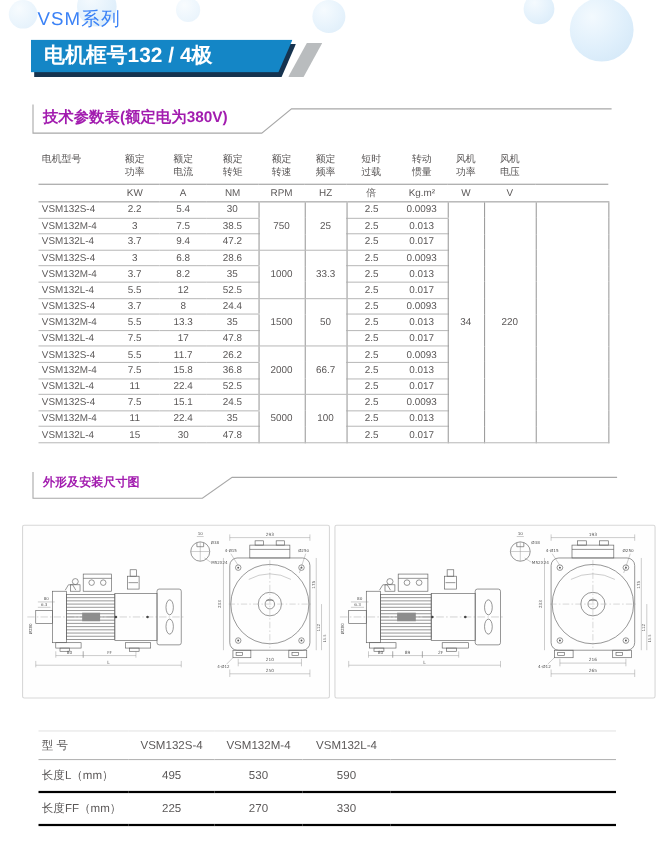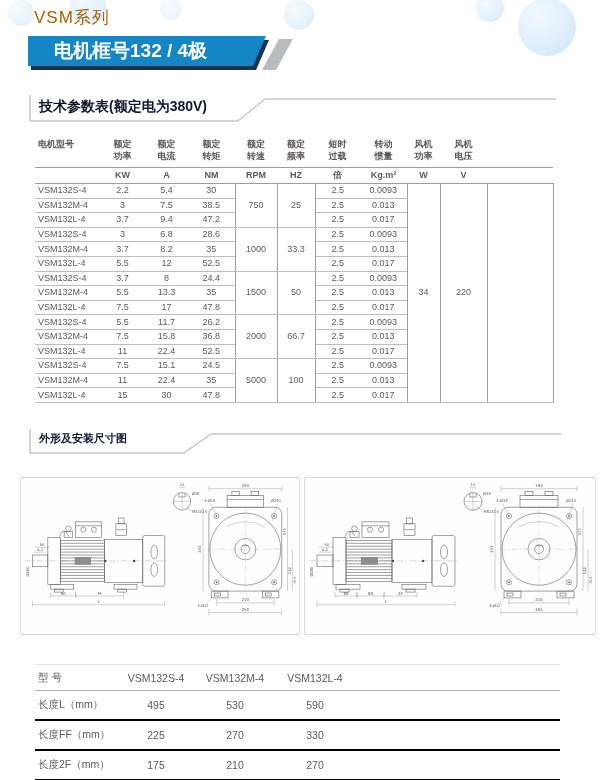--- a/index.html
+++ b/index.html
@@ -2,37 +2,37 @@
 <html><head>
 <meta charset="utf-8">
 <style>
   html,body{margin:0;padding:0;background:#fff;}
   .page{position:relative;width:600px;height:780px;background:#ffffff;overflow:hidden;
         font-family:"Liberation Sans","DejaVu Sans",sans-serif;color:#5b5858;}
   
   .bubble{position:absolute;border-radius:50%;
           background:radial-gradient(circle at 35% 30%, #f2f9fe 0%, #ddeefb 55%, #cde4f6 100%);}
   
-  .series-title{position:absolute;left:34px;top:6px;font-size:17px;color:#a16207;letter-spacing:1px;}
+  .series-title{position:absolute;left:34px;top:6px;font-size:17px;color:#3b82f6;letter-spacing:1px;}
   .banner-shadow{position:absolute;left:31px;top:40px;width:238px;height:30px;background:#16334f;
                  clip-path:polygon(0 0,100% 0,calc(100% - 13px) 100%,0 100%);}
   .banner{position:absolute;left:28px;top:36px;width:238px;height:30px;background:#1486c6;
           clip-path:polygon(0 0,100% 0,calc(100% - 13px) 100%,0 100%);
           color:#fff;font-size:19px;font-weight:bold;line-height:30px;padding-left:0;}
-  .banner span{padding-left:26px;display:inline-block;text-align:right;}
+  .banner span{padding-left:12px;display:inline-block;text-align:right;}
   .banner-slash{position:absolute;left:262px;top:39px;width:34px;height:31px;background:#b9bcbe;
           clip-path:polygon(17px 0,31px 0,14px 100%,0 100%);}
-  .sec-title{position:absolute;font-weight:bold;color:#0f172a;}
+  .sec-title{position:absolute;font-weight:bold;color:#a21caf;}
   .s1{left:39px;top:98px;font-size:14px;}
   .s2{left:39px;top:431px;font-size:11px;}
   .sec-line{position:absolute;overflow:visible;}
   
   table.spec{position:absolute;left:35px;top:136px;width:518px;border-collapse:collapse;
              table-layout:fixed;font-size:9px;color:#5b5858;}
-  .spec th{font-weight:bold;text-align:center;vertical-align:top;padding:2px 0 0 0;
+  .spec th{font-weight:normal;text-align:center;vertical-align:top;padding:2px 0 0 0;
            height:29px;border-bottom:1px solid #9e9e9e;line-height:1.35;margin-top:28px;}
   .spec th.unit{height:15px;vertical-align:middle;padding:0;}
   .spec th.model{text-align:left;padding-left:3px;}
   .spec td{height:13.6px;line-height:1;text-align:center;padding:0;border-bottom:1px solid #bdbdbd;}
   .spec td.model{text-align:left;padding-left:3px;}
   .spec td.rpm{border-left:1px solid #9e9e9e;border-right:1px solid #9e9e9e;}
   .spec td.hz{border-right:1px solid #9e9e9e;}
   .spec td.fw{border-left:1px solid #9e9e9e;border-right:1px solid #9e9e9e;margin-left:12px;}
   .spec td.fv{border-right:1px solid #9e9e9e;}
   .spec td.filler{border-right:1px solid #9e9e9e;}
@@ -521,23 +521,16 @@
           <td>590</td>
           <td></td>
         </tr>
         <tr>
           <td class="lab">长度FF（mm）</td>
           <td>225</td>
           <td>270</td>
           <td>330</td>
           <td></td>
         </tr>
-        <tr>
-          <td class="lab">长度2F（mm）</td>
-          <td>175</td>
-          <td>210</td>
-          <td>270</td>
-          <td></td>
-        </tr>
       </tbody>
   </table>
 
 </div>
 
 </body></html>

